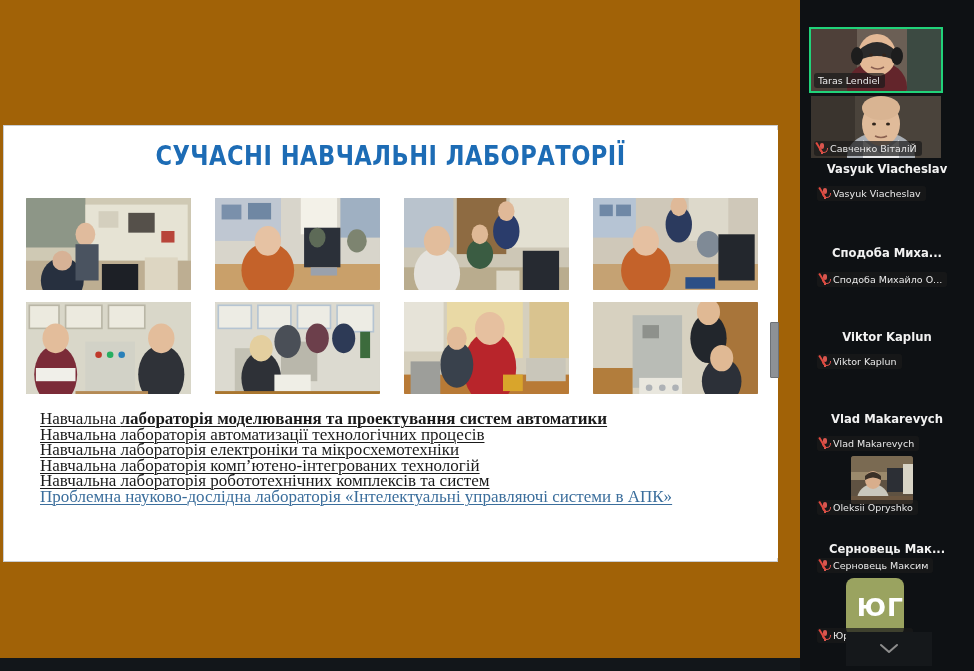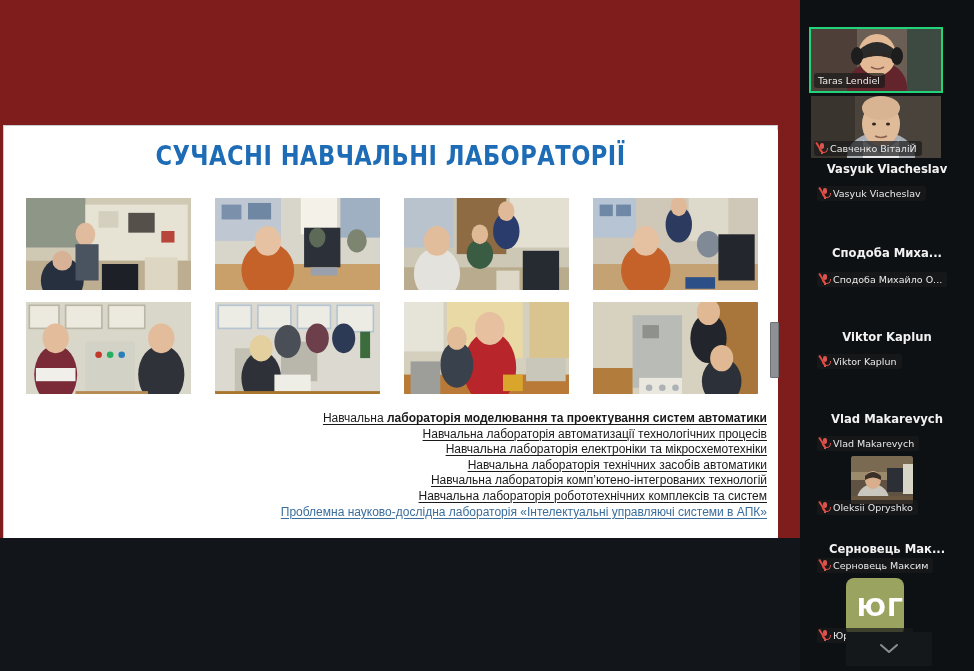--- a/index.html
+++ b/index.html
@@ -5,21 +5,21 @@
   html,body{margin:0;padding:0;}
   body{
     width:974px;height:671px;overflow:hidden;
     background:#12161a;
     font-family:"Liberation Sans",sans-serif;
     -webkit-font-smoothing:antialiased;
   }
   #app{position:relative;width:974px;height:671px;background:#12161a;}
 
   
-  #stage{position:absolute;left:0;top:0;width:800px;height:538px;background:#7f1d1d;overflow:hidden;}
+  #stage{position:absolute;left:0;top:0;width:800px;height:658px;background:#a16207;overflow:hidden;}
 
   #slide{
     position:absolute;left:3px;top:125px;width:775px;height:437px;
     background:#ffffff;border:1px solid #c9cdd2;box-sizing:border-box;
     overflow:hidden;
   }
   #slide-title{
     margin:0;padding:14px 0 0 0;text-align:center;
     color:#1d6cb5;
     font-family:"DejaVu Sans",sans-serif;
@@ -35,22 +35,22 @@
   }
   .photo{
     height:92px;border-radius:1px;overflow:hidden;position:relative;
     background:#b9b2a4;
   }
   .photo .sky{position:absolute;inset:0;}
 
   
   .lab-list{
     position:absolute;left:36px;top:285px;right:10px;
-    font-family:Liberation Sans, sans-serif;
-    font-size:12px;color:#1a1a1a;line-height:15.6px;text-align:right;
+    font-family:Liberation Serif, serif;
+    font-size:17px;color:#1a1a1a;line-height:15.6px;
   }
   .lab-list .row{white-space:nowrap;}
   .lab-list .u{
     text-decoration:underline;text-decoration-thickness:1px;
     text-underline-offset:2px;
   }
   .lab-list .b{font-weight:bold;}
   .lab-list .link{color:#3b6e9c;}
 
   
@@ -279,21 +279,20 @@
           </svg>
         </div>
       </div>
 
       <div class="lab-list">
         <div class="row">
           <span class="u">Навчальна </span><span class="u b">лабораторія моделювання та проектування систем автоматики</span>
         </div>
         <div class="row"><span class="u">Навчальна лабораторія автоматизації технологічних  процесів</span></div>
         <div class="row"><span class="u">Навчальна лабораторія електроніки та мікросхемотехніки</span></div>
-        <div class="row"><span class="u">Навчальна лабораторія технічних засобів автоматики</span></div>
         <div class="row"><span class="u">Навчальна лабораторія комп’ютено-інтегрованих технологій</span></div>
         <div class="row"><span class="u">Навчальна лабораторія робототехнічних комплексів та систем</span></div>
         <div class="row"><span class="u link" style="color: rgb(59, 110, 156);">Проблемна науково-дослідна лабораторія «Інтелектуальні управляючі системи в АПК»</span></div>
       </div>
     </div>
 
     <div id="share-scrollbar"></div>
     <div id="share-thumb"></div>
   </div>
 

